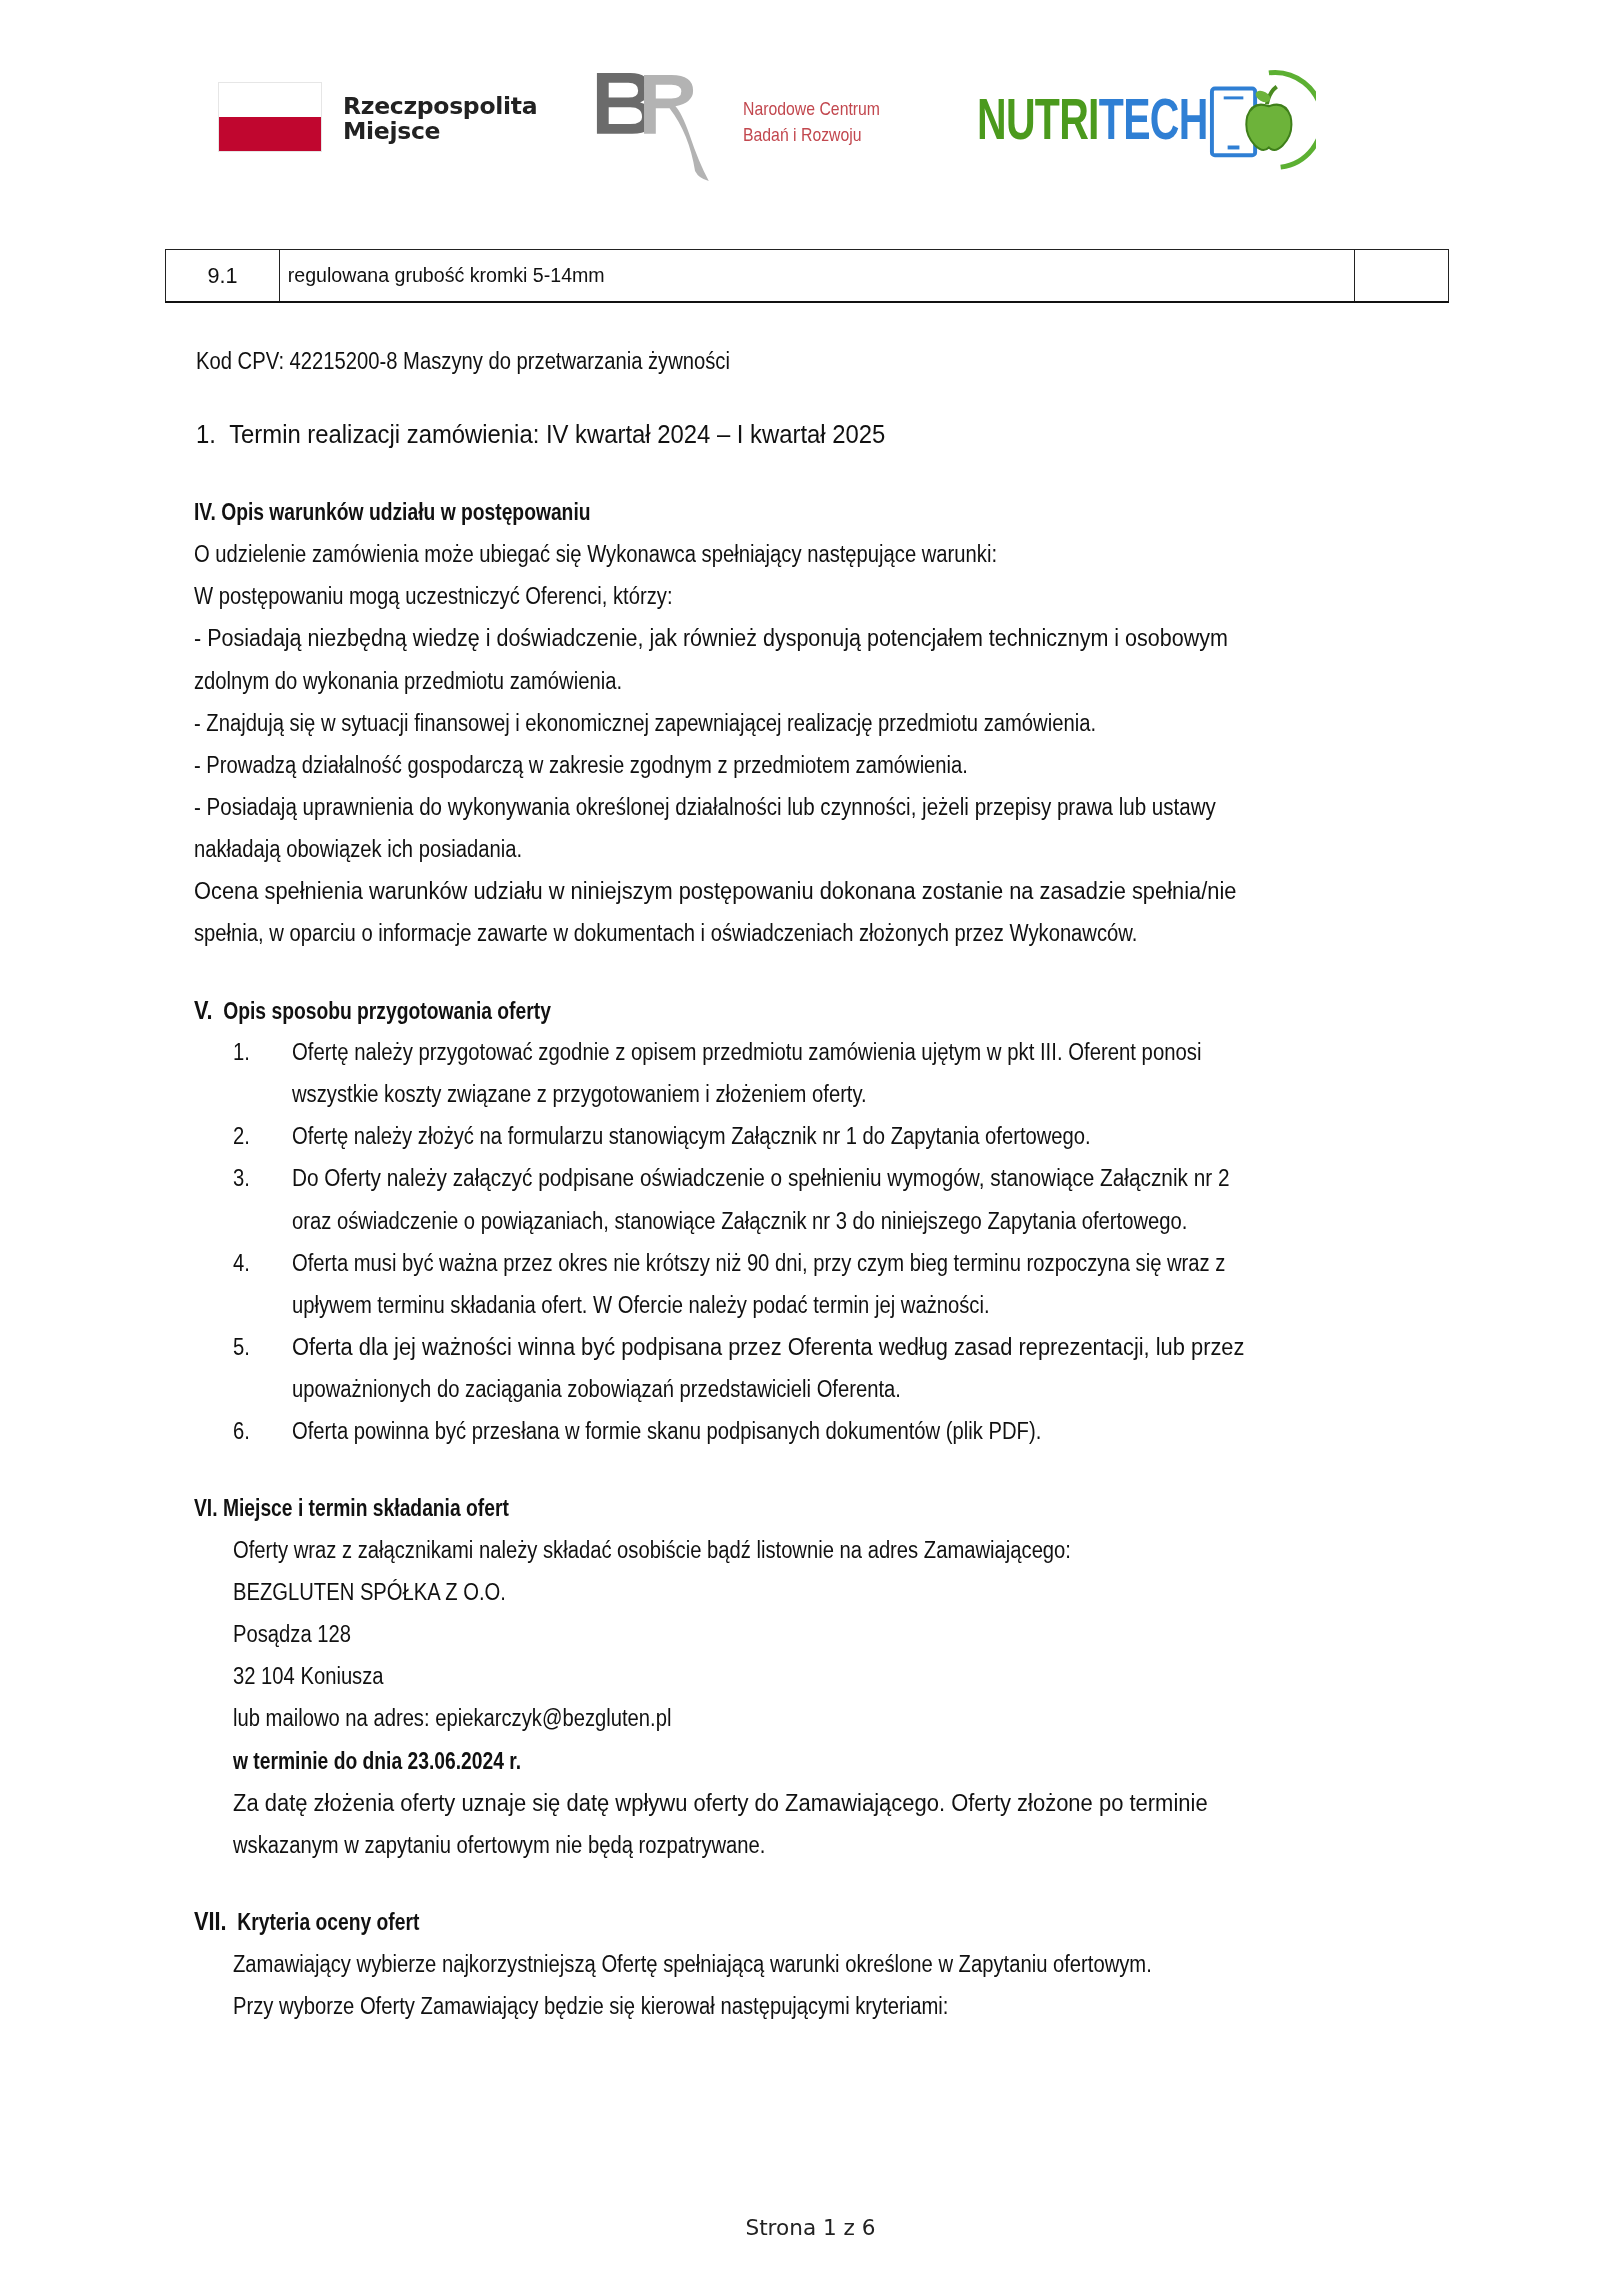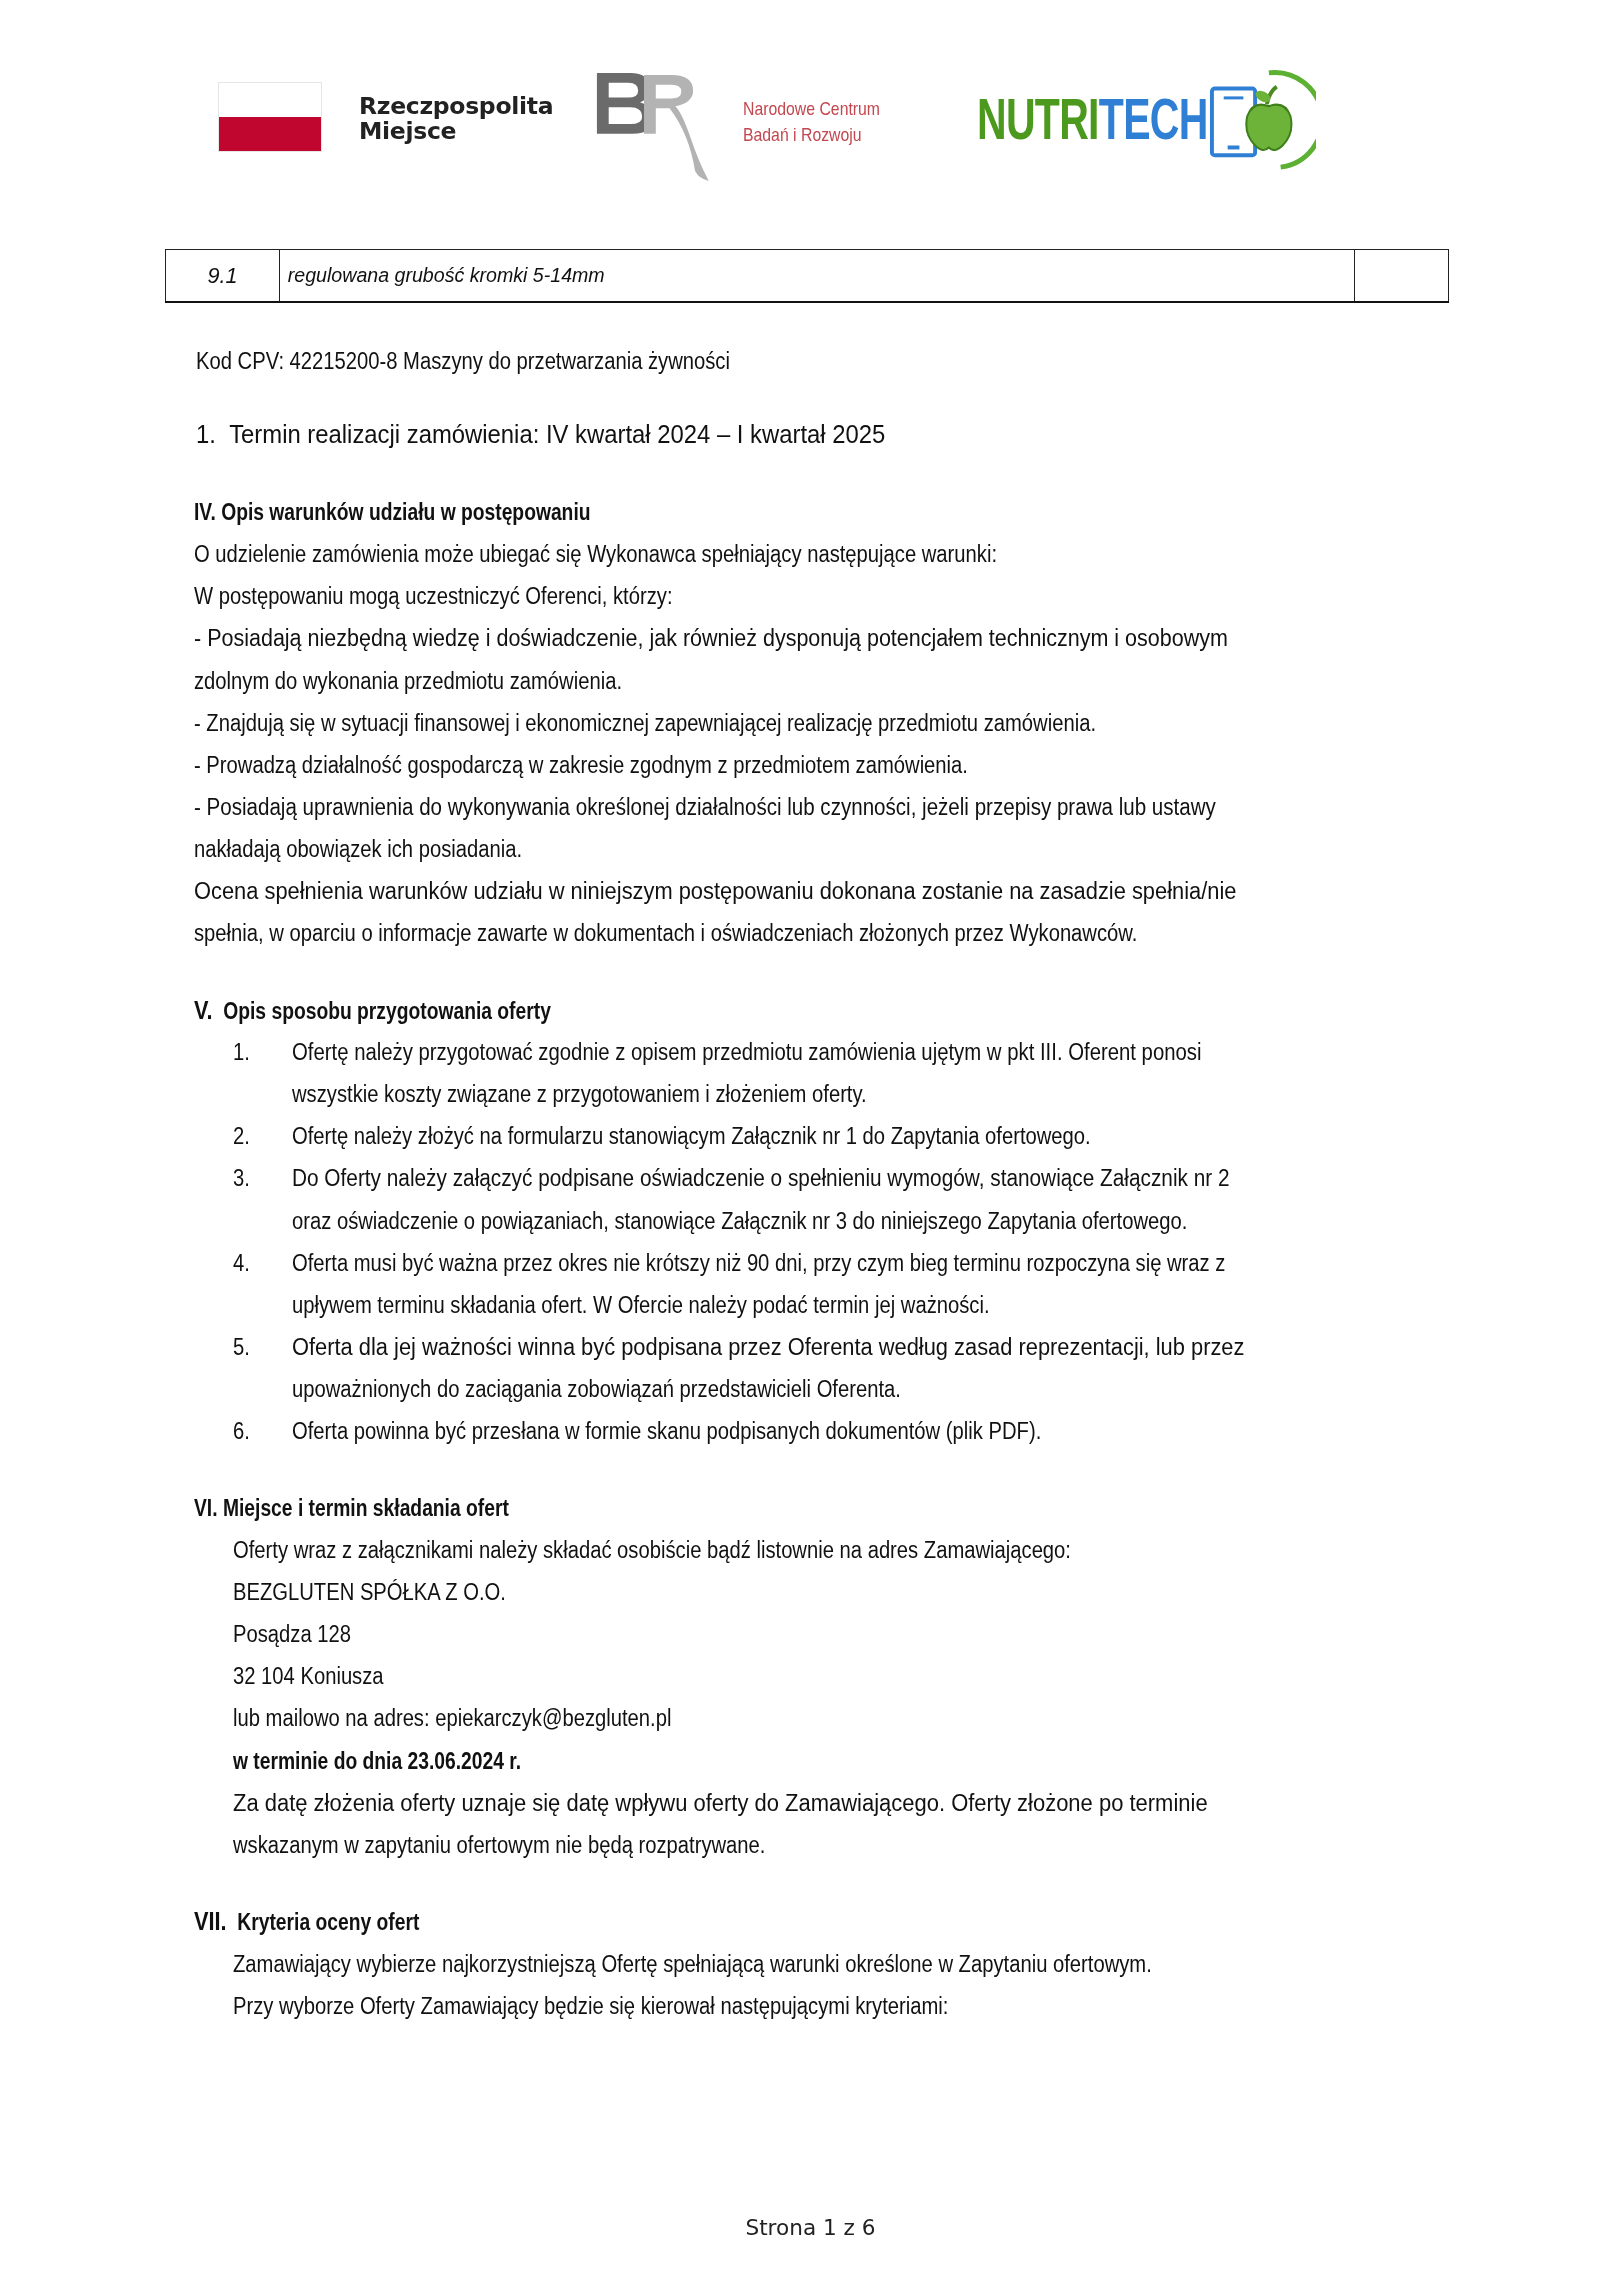--- a/index.html
+++ b/index.html
@@ -4,33 +4,33 @@
 <style>
   html, body { margin: 0; padding: 0; background: #ffffff; }
   body { width: 1621px; height: 2293px; position: relative; overflow: hidden;
          font-family: "Liberation Sans Narrow", "Liberation Sans", sans-serif; color: #111; }
   .abs { position: absolute; }
 
   
   .rp-flag { left: 218px; top: 82px; width: 104px; height: 70px; border: 1px solid #e6e6e6; box-sizing: border-box; overflow: hidden; }
   .rp-flag .w { height: 50%; background: #ffffff; }
   .rp-flag .r { height: 50%; background: #c0062f; }
-  .rp-text { left: 343px; top: 94px; font-family: "DejaVu Sans", sans-serif; font-size: 23.5px; line-height: 24.5px; color: #222; font-weight: 600; letter-spacing: -0.3px; margin-left: 16px; }
+  .rp-text { left: 343px; top: 94px; font-family: "DejaVu Sans", sans-serif; font-size: 23.5px; line-height: 24.5px; color: #222; font-weight: 600; letter-spacing: -0.3px; }
 
   .ncbr-mark { left: 593px; top: 65px; width: 157px; height: 118px; }
   .ncbr-text { left: 743px; top: 96px; font-family: "Liberation Sans", sans-serif; font-size: 18.6px; line-height: 25.5px; color: #c2474e; transform: scaleX(0.85); transform-origin: left top; }
 
   .nutri-text { left: 977px; top: 90px; font-family: "Liberation Sans", sans-serif; font-weight: 700; font-size: 57px; line-height: 59px; letter-spacing: -1px; transform: scaleX(0.72); transform-origin: left top; }
   .nutri-text .g { color: #4b9a1d; }
   .nutri-text .b { color: #2f7fd4; }
   .nutri-icon { left: 1208px; top: 65px; width: 108px; height: 108px; }
 
   
   .spec-table { left: 165px; top: 249px; width: 1284px; border-collapse: collapse; font-size: 19.6px; }
-  .spec-table td { border: 1.5px solid #222; height: 51px; padding: 0; vertical-align: middle; font-style: italic; }
+  .spec-table td { border: 1.5px solid #222; height: 51px; padding: 0; vertical-align: middle; }
   .spec-table tr { border-bottom: 2.9px solid #111; }
   .spec-table td.c1 { width: 113px; text-align: center; font-size: 21.6px; }
   .spec-table td.c2 { padding-left: 7.8px; }
   .spec-table td.c3 { width: 93px; }
   .bold { font-weight: 700; }
   .line { position: absolute; white-space: nowrap; font-size: 23.5px; line-height: 29px; transform-origin: left top; }
 
   .footer { left: 0; width: 1621px; top: 2215px; text-align: center; font-family: "DejaVu Sans", sans-serif; font-size: 21.6px; color: #222; }
 </style>
 </head>

